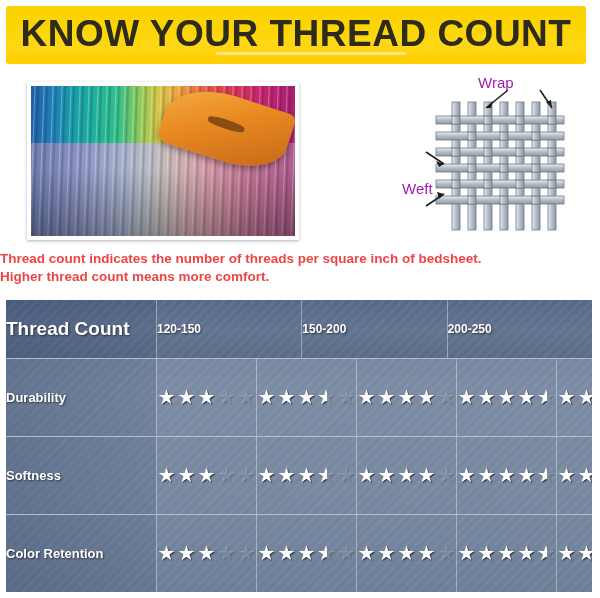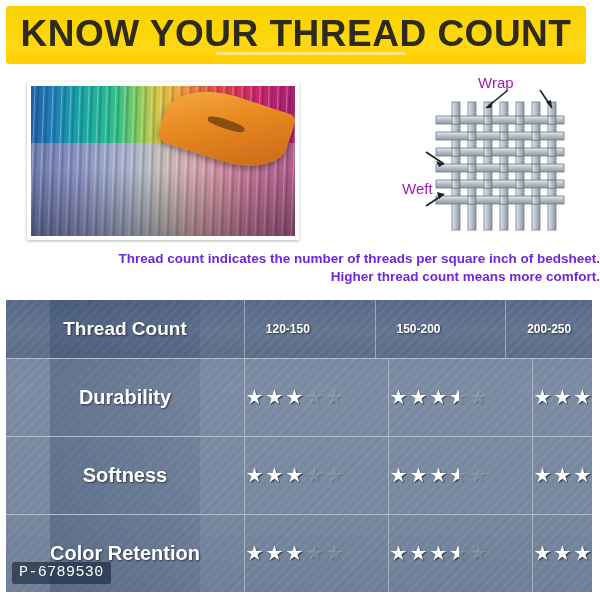--- a/index.html
+++ b/index.html
@@ -160,28 +160,28 @@
     color: #a21caf;
     white-space: nowrap;
   }
   .weave-label.wrap { left: 78px; top: 2px; }
   .weave-label.weft { left: 2px; top: 88px; margin-top: 20px; }
 
   
   .caption {
     position: absolute;
     left: 0;
-    right: 0;
+    right: 12px;
     top: 186px;
-    text-align: right;
+    text-align: left;
     font-family: "Liberation Sans", sans-serif;
     font-weight: bold;
     font-size: 13.5px;
     line-height: 18px;
-    color: #6d28d9;
+    color: #ef4444;
   }
 
   
   .table {
     position: absolute;
     left: 6px;
     top: 300px;
     width: 586px;
     height: 292px;
     background:
@@ -210,24 +210,23 @@
       linear-gradient(to bottom, #56688a 0%, #62738f 50%, #5b6c88 100%);
   }
   .row-body {
     height: 78px;
     border-top: 1px solid rgba(226,233,242,0.55);
   }
   .cell {
     box-sizing: border-box;
     display: flex;
     align-items: center;
-    justify-content: center;
+    justify-content: flex-start;
     border-left: 1px solid rgba(226,233,242,0.45);
     position: relative;
-    margin-left: 44px;
   }
   .cell:first-child {
     border-left: none;
   }
   .col-label {
     width: 150px;
     flex: 0 0 150px;
     background: linear-gradient(to right, rgba(40,60,95,0.30), rgba(40,60,95,0.12));
   }
   .col-v {
@@ -241,21 +240,21 @@
     text-shadow: 1px 1px 2px rgba(0,0,0,0.55);
     white-space: nowrap;
   }
   .head-text.small {
     font-size: 12px;
   }
   .row-title {
     font-family: "Liberation Sans", sans-serif;
     font-weight: bold;
     color: #ffffff;
-    font-size: 20px;
+    font-size: 13px;
     text-align: center;
     line-height: 23px;
     text-shadow: 1px 1px 2px rgba(0,0,0,0.55);
   }
 
   
   .stars {
     display: flex;
     align-items: center;
     justify-content: center;
@@ -561,16 +560,15 @@
           </div>
         </div>
       <div class="cell col-v">
           <div class="stars">
             <span class="star">★<span class="fill full">★</span></span>
             <span class="star">★<span class="fill full">★</span></span>
           </div>
         </div>
     </div>
 
-    <div class="watermark">P-6789530</div>
   </div>
 
 </div>
 
 </body></html>

